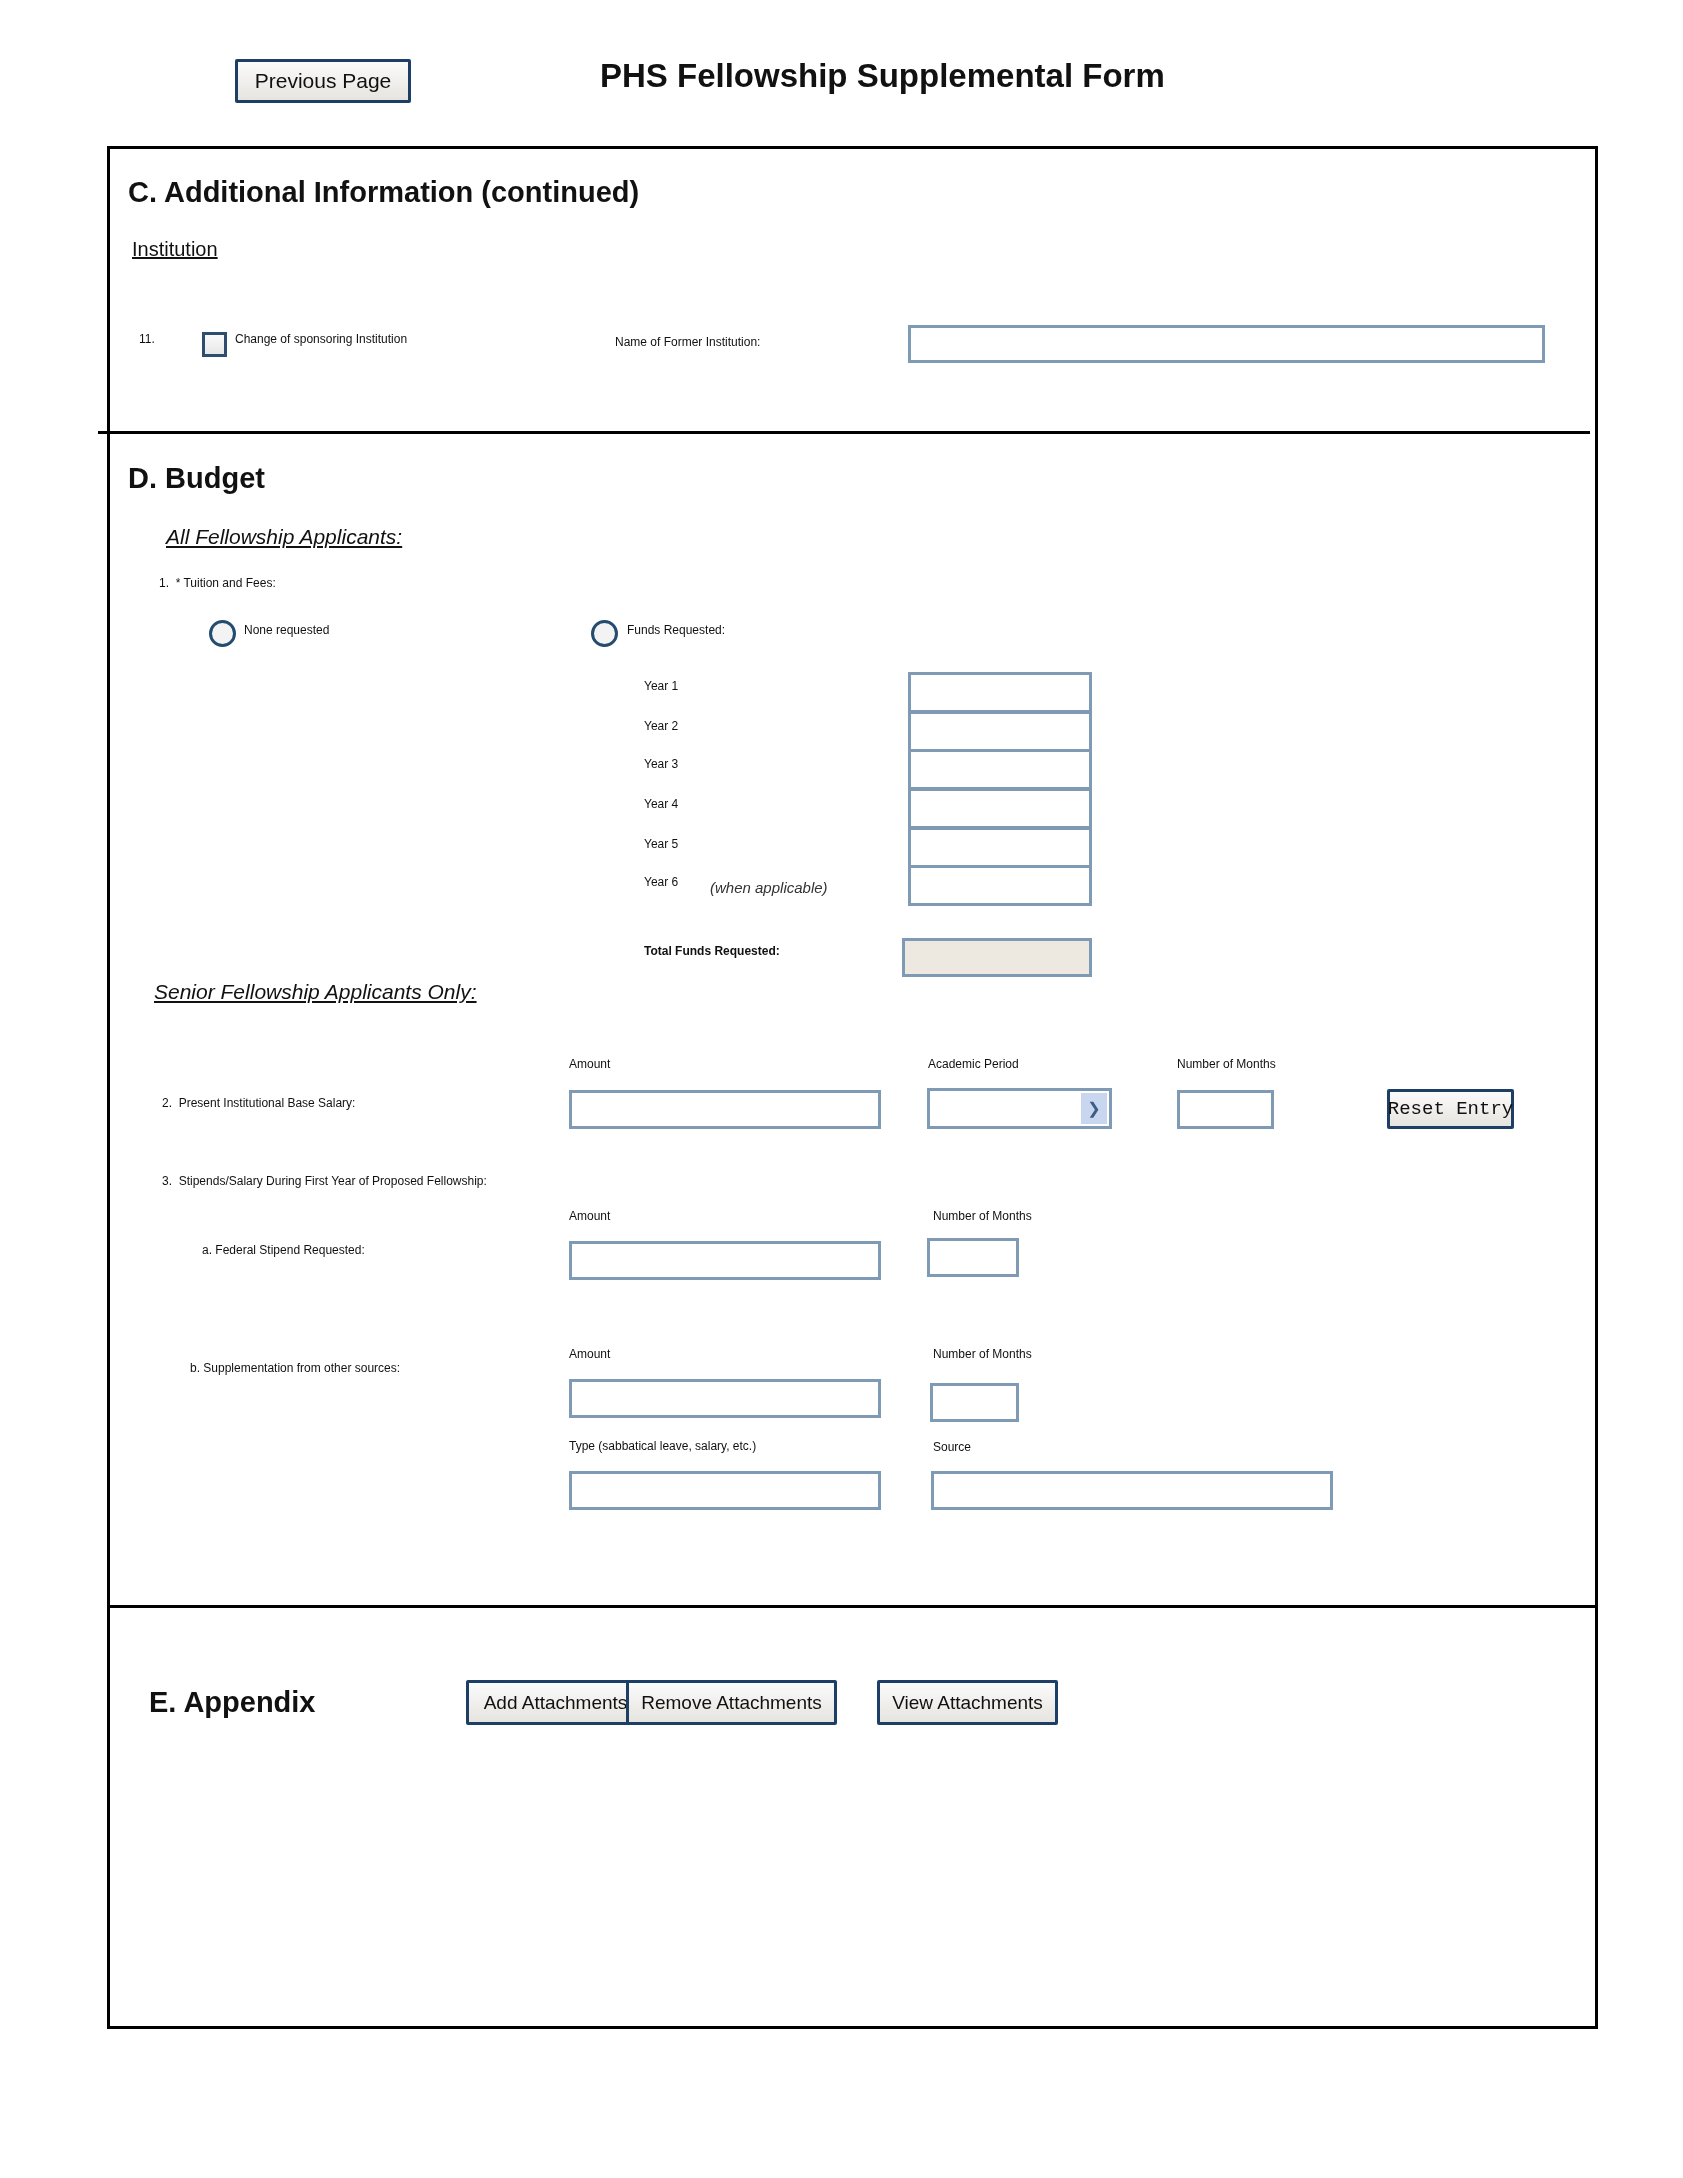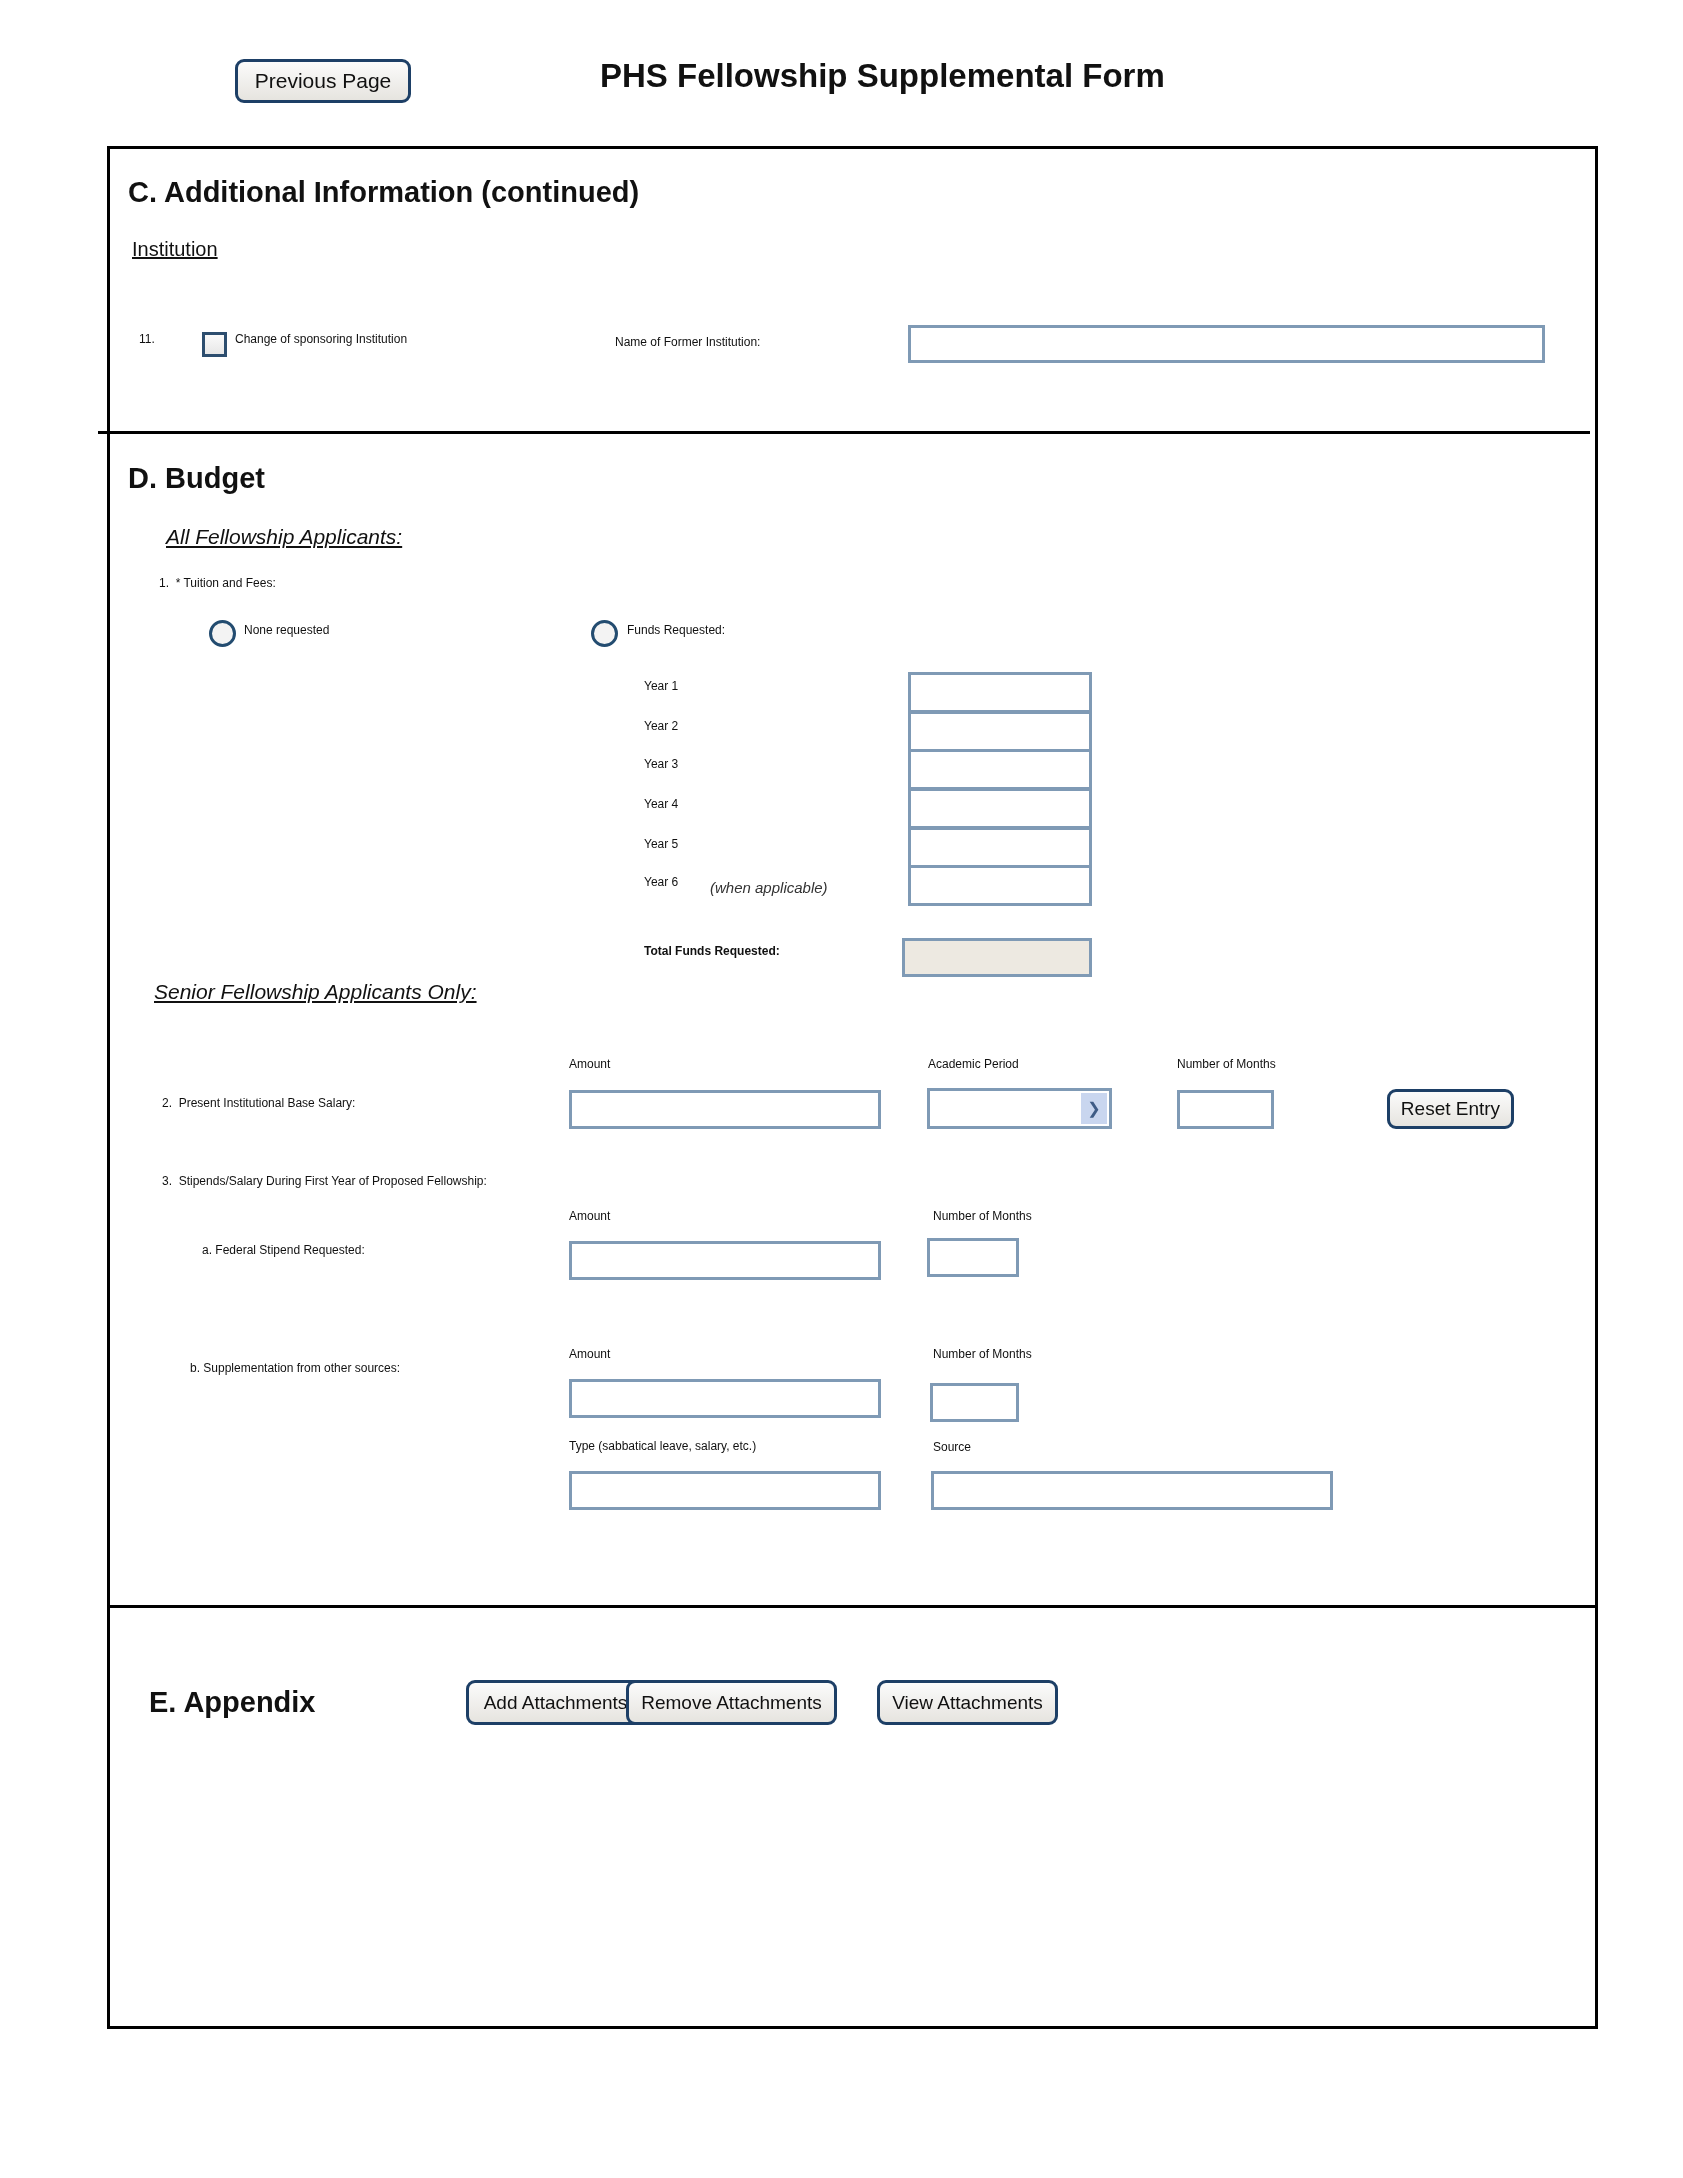--- a/index.html
+++ b/index.html
@@ -1,18 +1,18 @@
 <!DOCTYPE html>
 <html><head>
 <meta charset="utf-8">
 <style>
   html, body { margin:0; padding:0; }
   body { width:1683px; height:2178px; position:relative; background:#ffffff; font-family:"Liberation Sans", sans-serif; color:#111; overflow:hidden; }
   .abs { position:absolute; }
-  .btn { position:absolute; box-sizing:border-box; border:3px solid #1d3f66; border-radius:9px; background:linear-gradient(#fbfbfb,#e6e4df); font-size:19px; color:#111; display:flex; align-items:center; justify-content:center; white-space:nowrap; cursor:pointer; }
+  .btn { position:absolute; box-sizing:border-box; border:3px solid #1d3f66; border-radius:2px; background:linear-gradient(#fbfbfb,#e6e4df); font-size:19px; color:#111; display:flex; align-items:center; justify-content:center; white-space:nowrap; cursor:pointer; }
   .title { font-weight:bold; font-size:33px; }
   .box { position:absolute; left:107px; top:146px; width:1491px; height:1883px; box-sizing:border-box; border:3px solid #000; }
   .hline { position:absolute; height:3px; background:#000; }
   .h2 { font-weight:bold; font-size:29px; }
   .lbl { font-size:12px; white-space:nowrap; }
   .sub { font-size:21px; text-decoration:underline; white-space:nowrap; }
   .it { font-style:italic; }
   .inp { position:absolute; box-sizing:border-box; border:3px solid #7f9ab5; background:#fff; }
   .inp.ro { background:#ede9e1; }
   .chk { position:absolute; box-sizing:border-box; border:3px solid #2d4e6f; background:linear-gradient(#fafafa,#e7e7e7); }
@@ -67,21 +67,21 @@
 <div class="abs sub it" style="left:154px;top:980px;">Senior Fellowship Applicants Only:</div>
 <div class="abs lbl" style="left:569px;top:1057px;">Amount</div>
 <div class="abs lbl" style="left:928px;top:1057px;">Academic Period</div>
 <div class="abs lbl" style="left:1177px;top:1057px;">Number of Months</div>
 <div class="abs lbl" style="left:162px;top:1096px;white-space:pre;">2.  Present Institutional Base Salary:</div>
 <div class="inp" style="left:569px;top:1090px;width:312px;height:39px;"></div>
 <div class="inp" style="left:927px;top:1088px;width:185px;height:41px;">
   <div class="sel-arrow">❯</div>
 </div>
 <div class="inp" style="left:1177px;top:1090px;width:97px;height:39px;"></div>
-<div class="btn" style="left:1387px;top:1089px;width:127px;height:40px;">Reset Entry</div>
+<div class="btn" style="left:1387px;top:1089px;width:127px;height:40px;font-family:Liberation Mono, monospace;">Reset Entry</div>
 
 <div class="abs lbl" style="left:162px;top:1174px;white-space:pre;">3.  Stipends/Salary During First Year of Proposed Fellowship:</div>
 <div class="abs lbl" style="left:569px;top:1209px;">Amount</div>
 <div class="abs lbl" style="left:933px;top:1209px;">Number of Months</div>
 <div class="abs lbl" style="left:192px;top:1243px;margin-left:10px;">a. Federal Stipend Requested:</div>
 <div class="inp" style="left:569px;top:1241px;width:312px;height:39px;"></div>
 <div class="inp" style="left:927px;top:1238px;width:92px;height:39px;"></div>
 
 <div class="abs lbl" style="left:190px;top:1361px;">b. Supplementation from other sources:</div>
 <div class="abs lbl" style="left:569px;top:1347px;">Amount</div>

